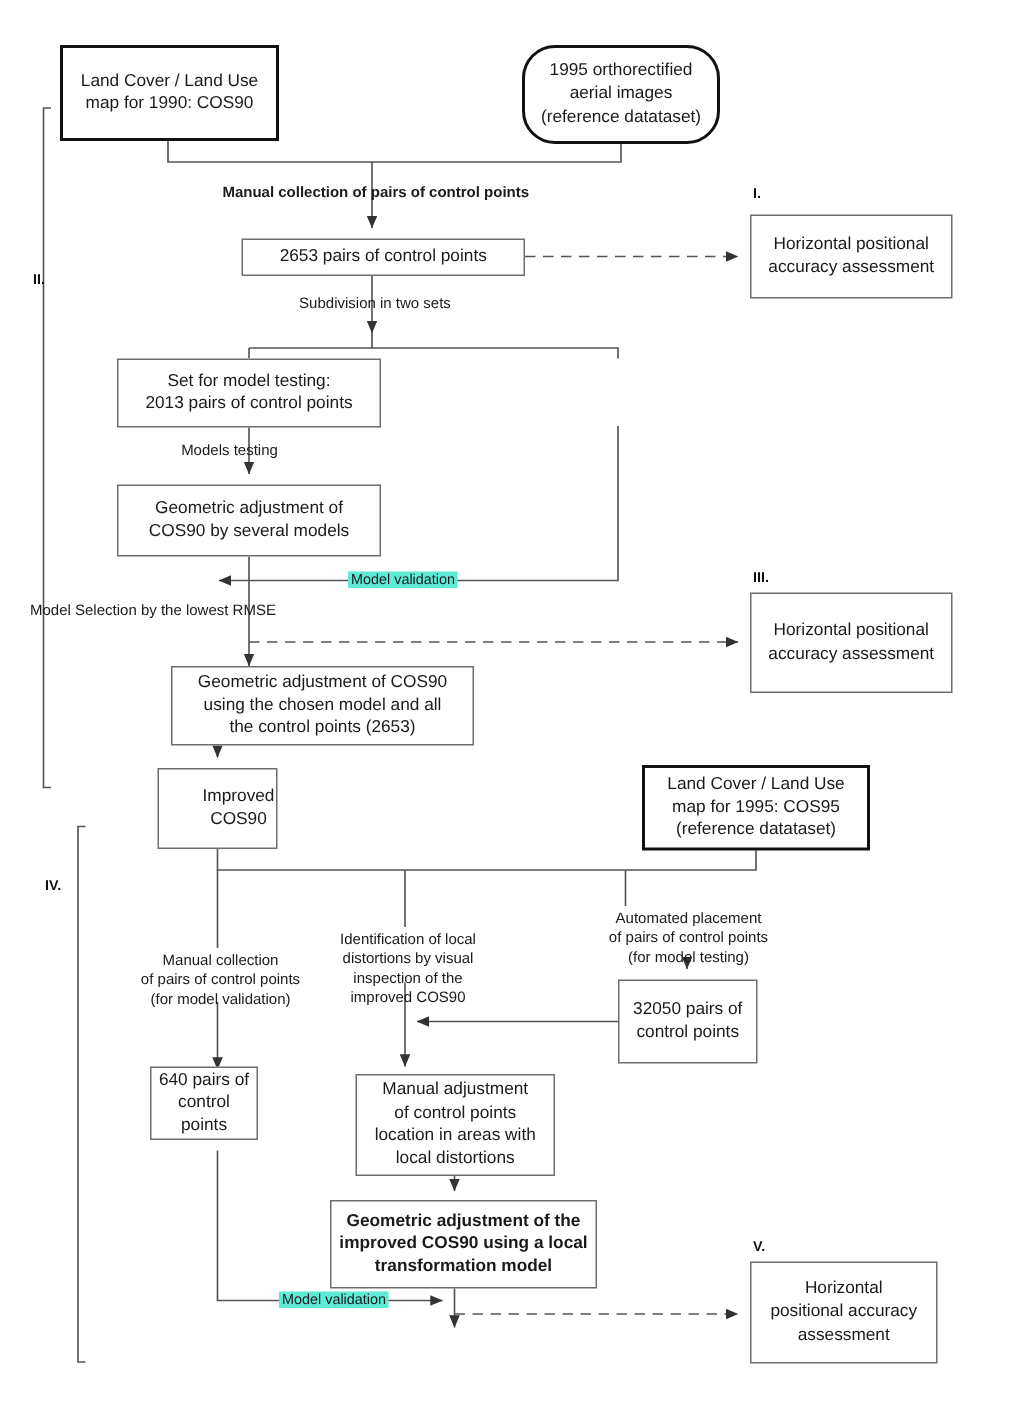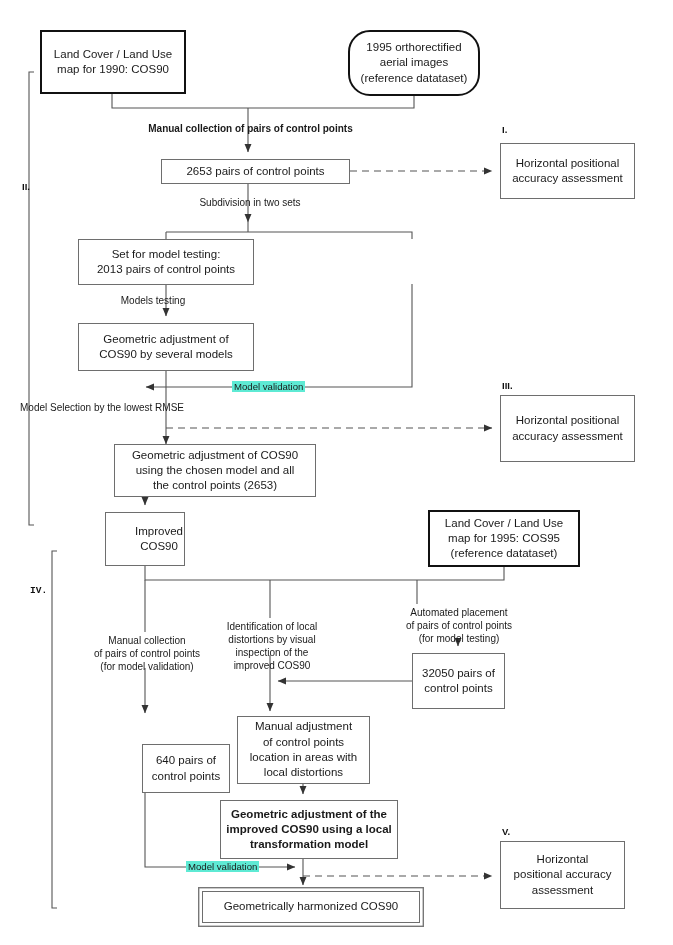--- a/index.html
+++ b/index.html
@@ -72,36 +72,35 @@
 
       <path d="M34,72 L29,72 L29,525 L34,525"></path>
 
       <path d="M57,551 L52,551 L52,908 L57,908"></path>
     </g>
   </svg>
 
   <div class="rom" style="left:502px;top:124px;">I.</div>
   <div class="rom" style="left:22px;top:181px;">II.</div>
   <div class="rom" style="left:502px;top:380px;">III.</div>
-  <div class="rom" style="left:30px;top:585px;font-family:Liberation Mono, monospace;">IV.</div>
+  <div class="rom" style="left:30px;top:585px;">IV.</div>
   <div class="rom" style="left:502px;top:826px;">V.</div>
 
   <div class="box thick" style="left:40px;top:30px;width:146px;height:64px;">Land Cover / Land Use<br>map for 1990: COS90</div>
   <div class="box thick" style="left:348px;top:30px;width:132px;height:66px;border-radius:22px;">1995 orthorectified<br>aerial images<br>(reference datataset)</div>
   <div class="box" style="left:161px;top:159px;width:189px;height:25px;">2653 pairs of control points</div>
   <div class="box" style="left:78px;top:239px;width:176px;height:46px;">Set for model testing:<br>2013 pairs of control points</div>
   <div class="box" style="left:78px;top:323px;width:176px;height:48px;">Geometric adjustment of<br>COS90 by several models</div>
   <div class="box" style="left:78px;top:444px;width:202px;height:53px;margin-left:36px;">Geometric adjustment of COS90<br>using the chosen model and all<br>the control points (2653)</div>
   <div class="box" style="left:105px;top:512px;width:80px;height:54px;padding-left:32px;">Improved<br>COS90</div>
   <div class="box thick" style="left:428px;top:510px;width:152px;height:57px;">Land Cover / Land Use<br>map for 1995: COS95<br>(reference datataset)</div>
   <div class="box" style="left:412px;top:653px;width:93px;height:56px;">32050 pairs of<br>control points</div>
-  <div class="box" style="left:100px;top:744px;width:88px;height:49px;margin-left:42px;">640 pairs of<br>control points</div>
+  <div class="box" style="left:100px;top:711px;width:72px;height:49px;">640 pairs of<br>control points</div>
   <div class="box" style="left:237px;top:716px;width:133px;height:68px;">Manual adjustment<br>of control points<br>location in areas with<br>local distortions</div>
   <div class="box" style="left:220px;top:800px;width:178px;height:59px;font-weight:bold;">Geometric adjustment of the<br>improved COS90 using a local<br>transformation model</div>
-  <div class="box double" style="left:202px;top:891px;width:218px;height:32px;">Geometrically harmonized COS90</div>
   <div class="box" style="left:500px;top:143px;width:135px;height:56px;">Horizontal positional<br>accuracy assessment</div>
   <div class="box" style="left:500px;top:395px;width:135px;height:67px;">Horizontal positional<br>accuracy assessment</div>
   <div class="box" style="left:500px;top:841px;width:125px;height:68px;">Horizontal<br>positional accuracy<br>assessment</div>
 
   <div class="lbl" style="left:143px;top:122px;width:215px;font-weight:bold;">Manual collection of pairs of control points</div>
   <div class="lbl" style="left:180px;top:196px;width:140px;">Subdivision in two sets</div>
   <div class="lbl" style="left:98px;top:294px;width:110px;">Models testing</div>
   <div class="edge-lbl" style="left:232px;top:381px;">Model validation</div>
   <div class="lbl left" style="left:20px;top:401px;width:230px;">Model Selection by the lowest RMSE</div>
   <div class="lbl" style="left:82px;top:634px;width:130px;">Manual collection<br>of pairs of control points<br>(for model validation)</div>

